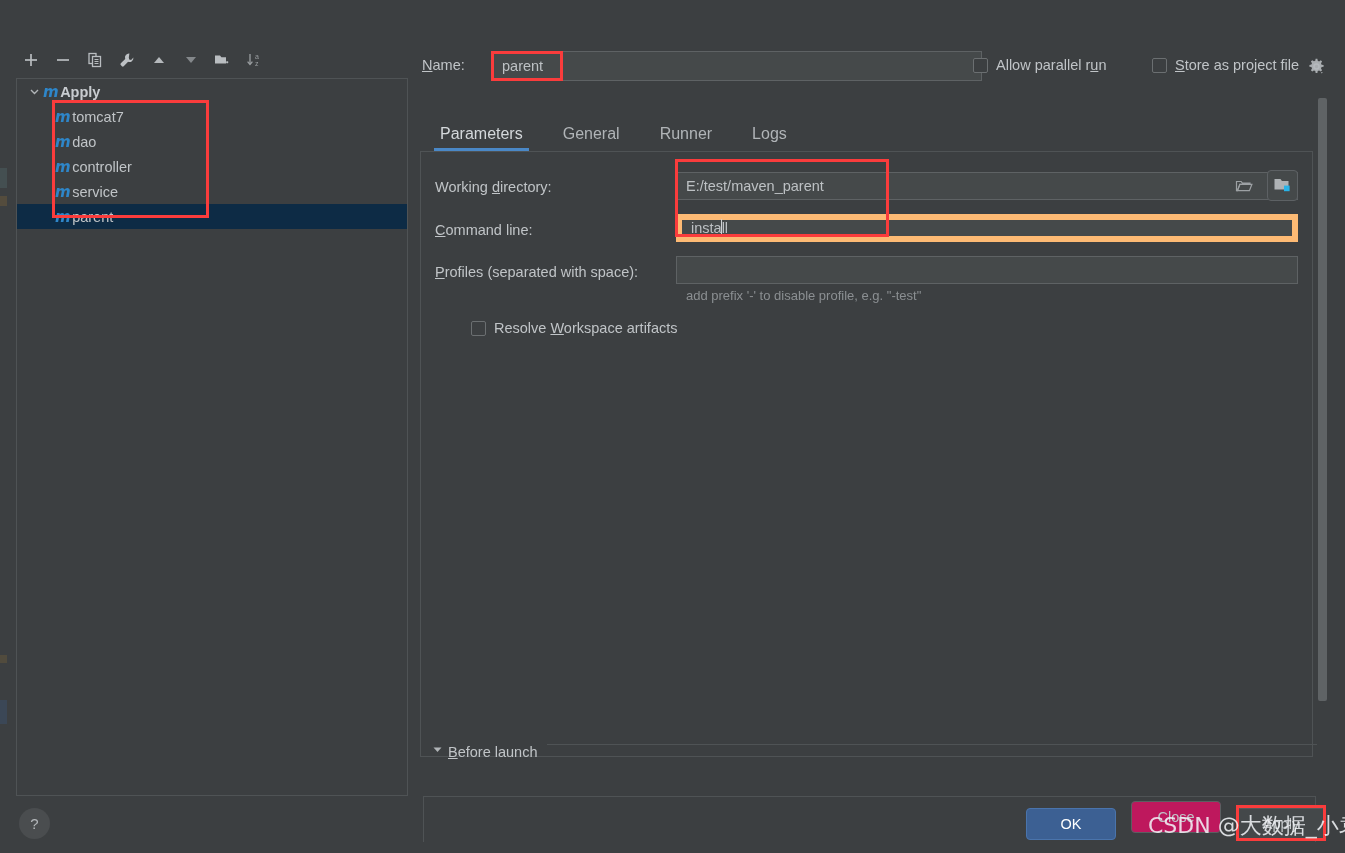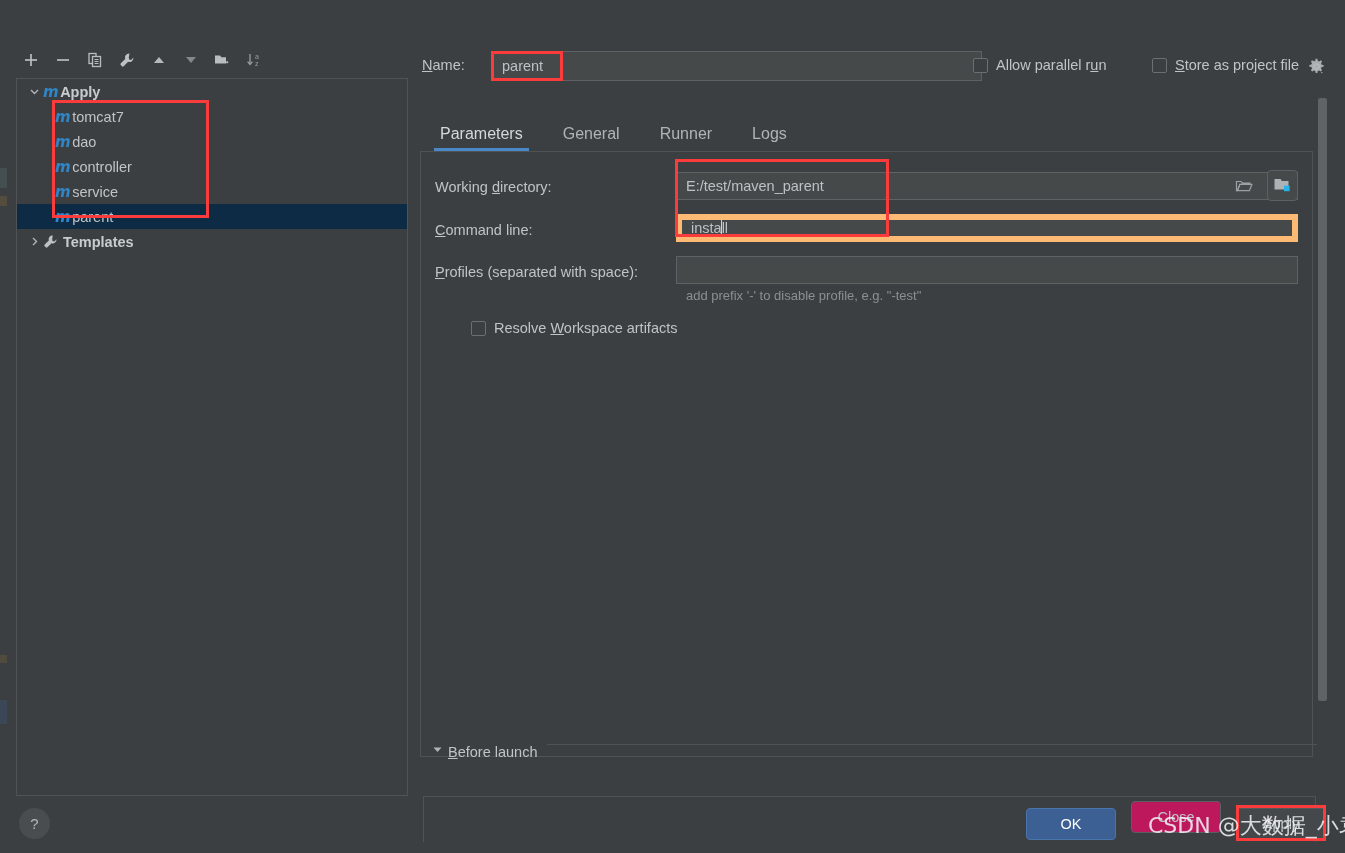--- a/index.html
+++ b/index.html
@@ -311,33 +311,20 @@
     <div class="tree-row indent-1">
       <span class="m-icon">m</span>
       <span class="tree-label">service</span>
     </div>
 
     <div class="tree-row indent-1 selected">
       <span class="m-icon">m</span>
       <span class="tree-label">parent</span>
     </div>
 
-    <div class="tree-row">
-      <span class="tw">
-        <svg width="11" height="11" viewBox="0 0 11 11">
-          <path d="M4 2 L7.5 5.5 L4 9" fill="none" stroke="#b0b4b7" stroke-width="1.4"></path>
-        </svg>
-      </span>
-      <span class="wrench-small">
-        <svg width="15" height="15" viewBox="0 0 16 16">
-          <path d="M10.4 1.6a4 4 0 0 0-4.2 5.3L1.8 11.3a1.3 1.3 0 0 0 0 1.8l1.1 1.1a1.3 1.3 0 0 0 1.8 0L9.1 9.8a4 4 0 0 0 5.3-4.2l-2.3 2.3-1.9-.4-.4-1.9z" fill="#bdc1c4"></path>
-        </svg>
-      </span>
-      <span class="tree-label bold">Templates</span>
-    </div>
 
   </div>
 
   <div id="help-btn">
     <span>?</span>
   </div>
 
   <div id="right-pane">
 
     <div id="name-row">

